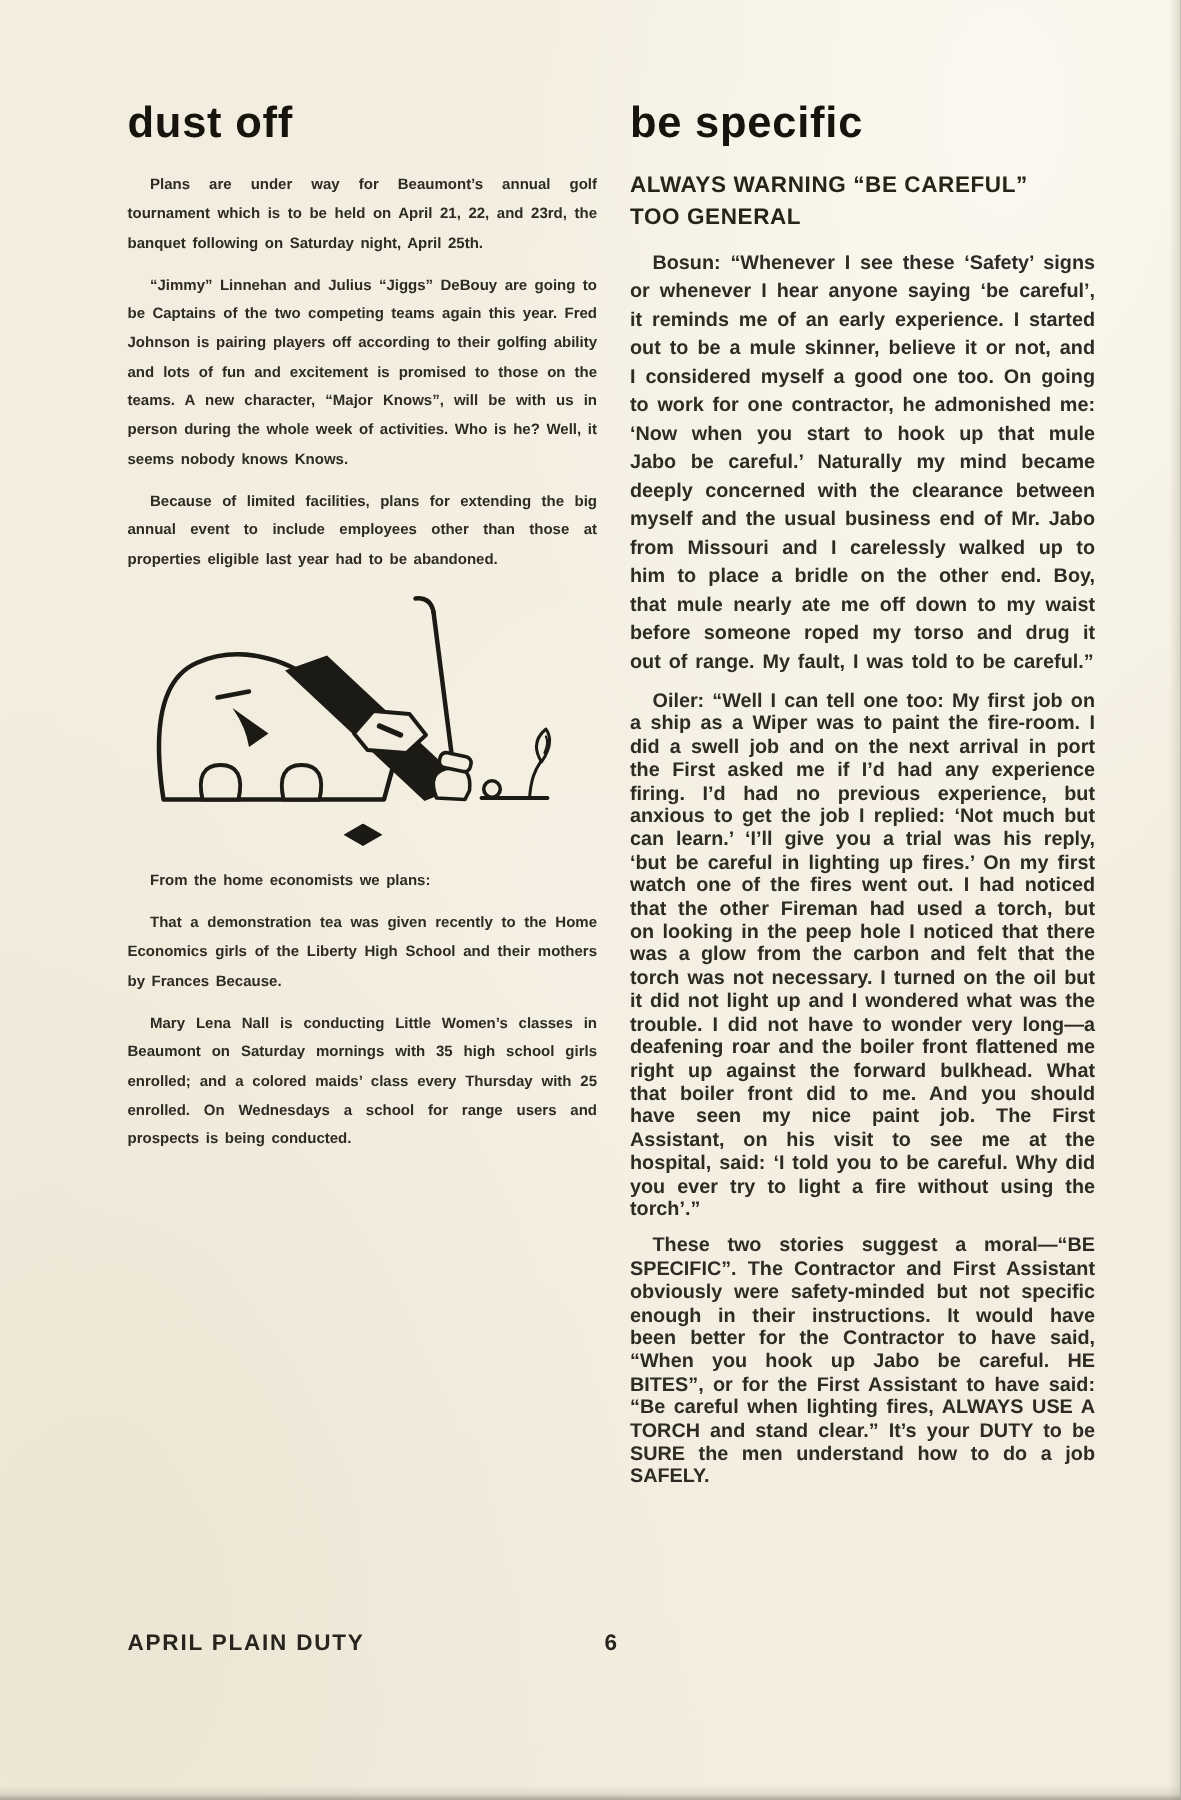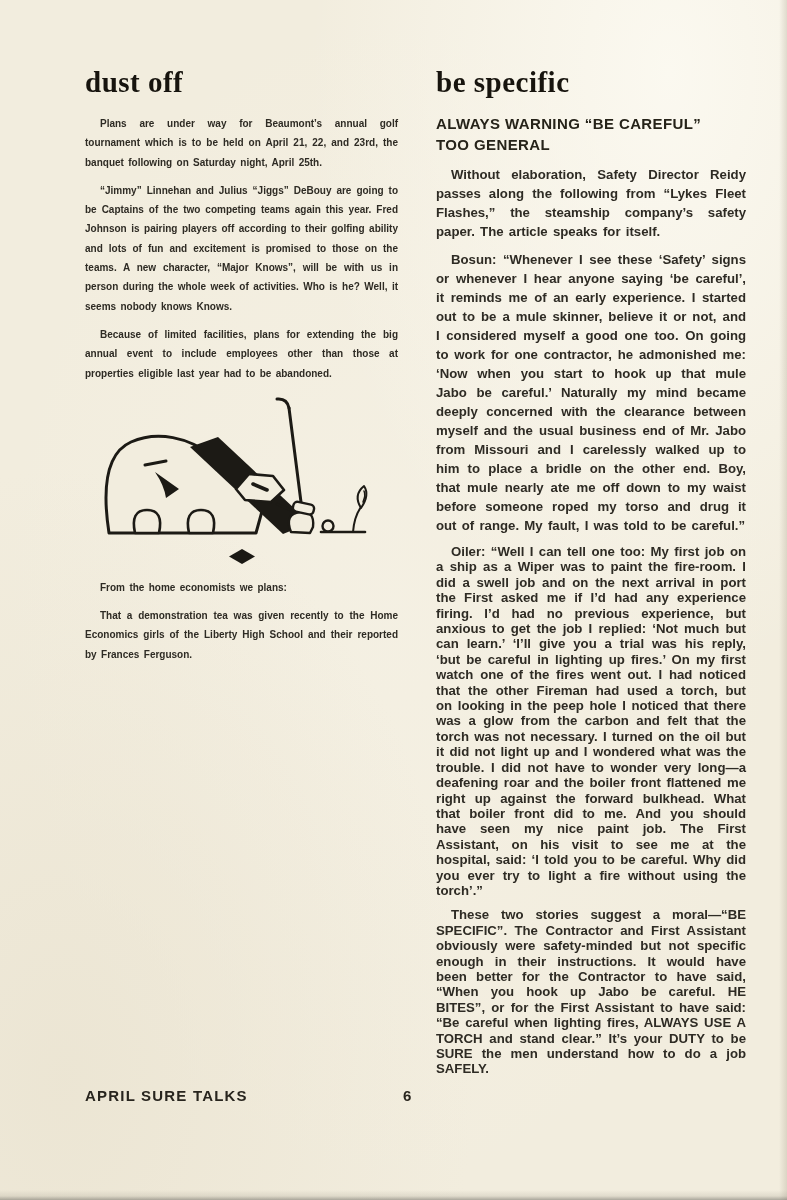--- a/index.html
+++ b/index.html
@@ -17,24 +17,24 @@
     background:linear-gradient(to top, rgba(110,108,100,0.55) 0px, rgba(170,165,150,0.25) 4px, rgba(170,165,150,0) 10px);
     pointer-events:none;
   }
   .page::before {
     content:""; position:absolute; top:0; right:0; bottom:0; width:8px;
     background:linear-gradient(to left, rgba(160,150,128,0.28), rgba(160,150,128,0));
     pointer-events:none;
   }
   .col { position:absolute; top:62px; }
   .col-left  { left:85px;  width:313px; }
-  .col-right { left:420px; width:310px;margin-left:16px; }
+  .col-right { left:420px; width:310px; }
 
   .headline {
-    font-family:Liberation Serif, serif; font-weight:bold;
+    font-family:Liberation Sans, sans-serif; font-weight:bold;
     font-size:29px; line-height:40px; letter-spacing:0.5px;
     color:#17140e; margin:0 0 12px 0;
   }
   .headline div { white-space:nowrap; }
 
   .p {
     font-size:10px; line-height:19.3px; font-weight:bold;
     color:#2e2b24; text-align:justify; text-indent:15px;
     word-spacing:1.6px; margin:0 0 9px 0;
   }
@@ -107,38 +107,38 @@
     </svg>
 
     <svg class="diamond" width="26" height="15" viewBox="0 0 26 15">
       <polygon points="13,0 26,7.5 13,15 0,7.5"></polygon>
     </svg>
 
     <div>
       <h1 class="headline">
       </h1>
       <p class="p">From the home economists we plans:</p>
-      <p class="p">That a demonstration tea was given recently to the Home Economics girls of the Liberty High School and their reported by Frances Ferguson.</p>
+      <p class="p">That a demonstration tea was given recently to the Home Economics girls of the Liberty High School and their mothers by Frances Because.</p>
+      <p class="p">Mary Lena Nall is conducting Little Women’s classes in Beaumont on Saturday mornings with 35 high school girls enrolled; and a colored maids’ class every Thursday with 25 enrolled. On Wednesdays a school for range users and prospects is being conducted.</p>
     </div>
   </div>
 
   <div class="col col-right">
     <div>
       <h1 class="headline">
         <div>be specific</div>
       </h1>
       <div class="subtitle">
         <div>ALWAYS WARNING “BE CAREFUL”</div>
         <div>TOO GENERAL</div>
       </div>
-      <p class="p">Without elaboration, Safety Director Reidy passes along the following from “Lykes Fleet Flashes,” the steamship company’s safety paper. The article speaks for itself.</p>
       <p class="p">Bosun: “Whenever I see these ‘Safety’ signs or whenever I hear anyone saying ‘be careful’, it reminds me of an early experience.  I started out to be a mule skinner, believe it or not, and I considered myself a good one too.  On going to work for one contractor, he admonished me: ‘Now when you start to hook up that mule Jabo be careful.’  Naturally my mind became deeply concerned with the clearance between myself and the usual business end of Mr. Jabo from Missouri and I carelessly walked up to him to place a bridle on the other end. Boy, that mule nearly ate me off down to my waist before someone roped my torso and drug it out of range.  My fault, I was told to be careful.”</p>
       <p class="p tight">Oiler: “Well I can tell one too: My first job on a ship as a Wiper was to paint the fire-room.  I did a swell job and on the next arrival in port the First asked me if I’d had any experience firing.  I’d had no previous experience, but anxious to get the job I replied: ‘Not much but can learn.’  ‘I’ll give you a trial was his reply, ‘but be careful in lighting up fires.’  On my first watch one of the fires went out.  I had noticed that the other Fireman had used a torch, but on looking in the peep hole I noticed that there was a glow from the carbon and felt that the torch was not necessary.  I turned on the oil but it did not light up and I wondered what was the trouble.  I did not have to wonder very long—a deafening roar and the boiler front flattened me right up against the forward bulkhead.  What that boiler front did to me.  And you should have seen my nice paint job.  The First Assistant, on his visit to see me at the hospital, said: ‘I told you to be careful.  Why did you ever try to light a fire without using the torch’.”</p>
       <p class="p tight">These two stories suggest a moral—“BE SPECIFIC”.  The Contractor and First Assistant obviously were safety-minded but not specific enough in their instructions.  It would have been better for the Contractor to have said, “When you hook up Jabo be careful.  HE BITES”, or for the First Assistant to have said: “Be careful when lighting fires, ALWAYS USE A TORCH and stand clear.”  It’s your DUTY to be SURE the men understand how to do a job SAFELY.</p>
     </div>
   </div>
 
   <div class="footer-line">
-    <span>APRIL SURE TALKS</span>
+    <span>APRIL PLAIN DUTY</span>
     <span class="page-num">6</span>
   </div>
 
 </div>
 
 </body></html>

